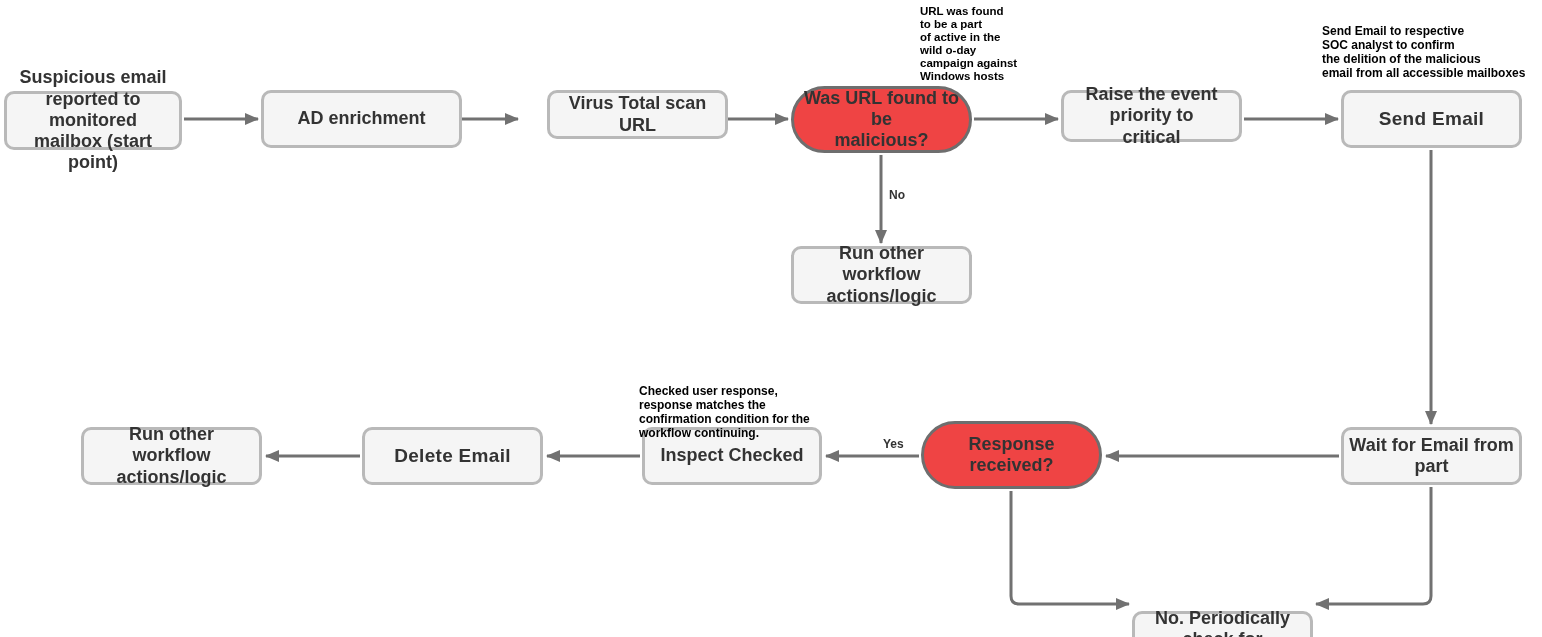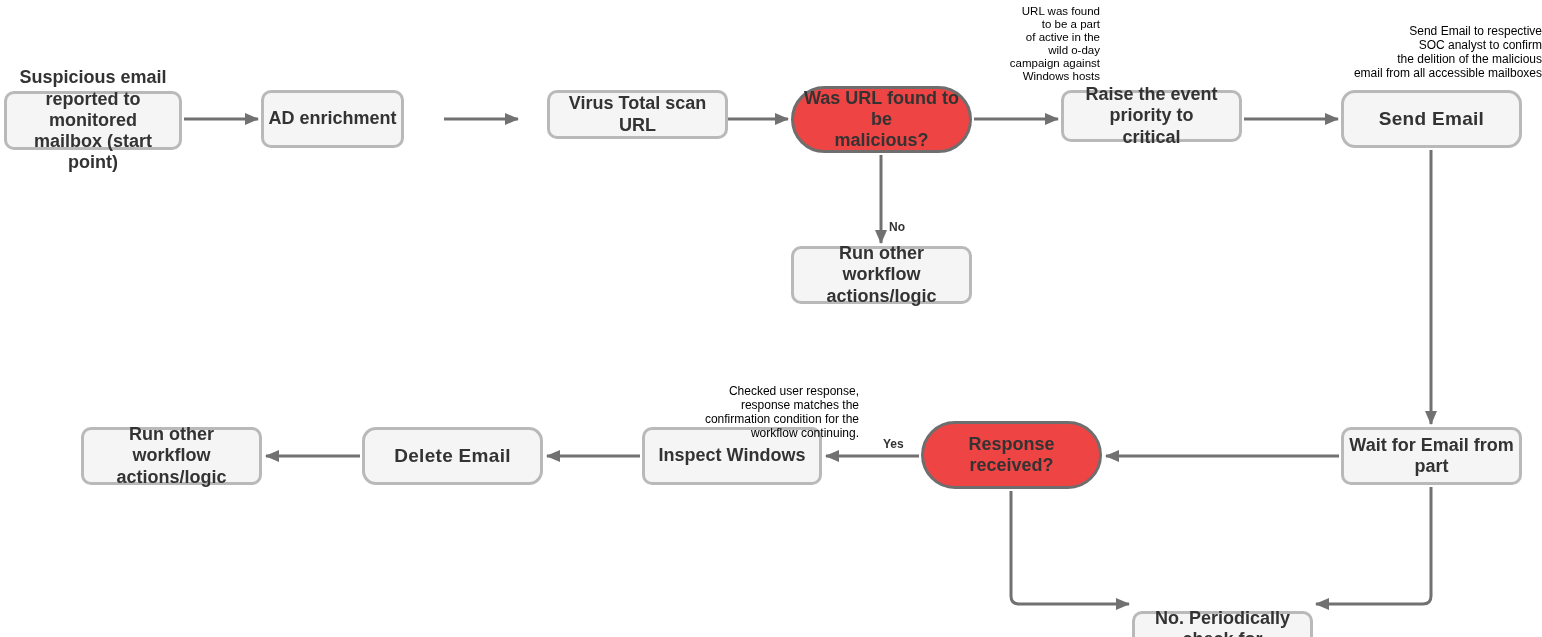--- a/index.html
+++ b/index.html
@@ -34,27 +34,26 @@
     padding: 2px 4px;
   }
   .node.decision {
     background: #ef4444;
     border: 3px solid #6e6e6e;
     border-radius: 40px;
   }
   .node.emphasis {
     font-size: 19px;
     letter-spacing: 0.3px;
-    border-radius: 14px;
   }
   .annotation {
     position: absolute;
-    text-align: right;
+    text-align: left;
     font-size: 12px;
-    font-weight: 400;
+    font-weight: 700;
     line-height: 14px;
     color: #000000;
     white-space: pre-line;
   }
   .edge-label {
     position: absolute;
     font-size: 12px;
     font-weight: 700;
     color: #333333;
     background: #ffffff;
@@ -86,35 +85,35 @@
       <path d="M640,456 L547,456" marker-end="url(#arrow)"></path>
       <path d="M360,456 L266,456" marker-end="url(#arrow)"></path>
       <path d="M1011,491 L1011,596 Q1011,604 1019,604 L1129,604" marker-end="url(#arrow)"></path>
       <path d="M1431,487 L1431,596 Q1431,604 1423,604 L1316,604" marker-end="url(#arrow)"></path>
     </g>
   </svg>
 
   <div class="node" style="left:4px; top:91px; width:178px; height:59px;">Suspicious email
 reported to monitored
 mailbox (start point)</div>
-  <div class="node" style="left:261px; top:90px; width:143px; height:58px;">AD enrichment</div>
+  <div class="node" style="left:261px; top:90px; width:201px; height:58px;">AD enrichment</div>
   <div class="node" style="left:547px; top:90px; width:181px; height:49px;">Virus Total scan URL</div>
   <div class="node decision" style="left:791px; top:86px; width:181px; height:67px;">Was URL found to be
 malicious?</div>
   <div class="node" style="left:1061px; top:90px; width:181px; height:52px;">Raise the event priority to
 critical</div>
   <div class="node emphasis" style="left:1341px; top:90px; width:181px; height:58px;">Send Email</div>
 
   <div class="node" style="left:791px; top:246px; width:181px; height:58px;">Run other workflow
 actions/logic</div>
 
   <div class="node" style="left:81px; top:427px; width:181px; height:58px;">Run other workflow
 actions/logic</div>
   <div class="node emphasis" style="left:362px; top:427px; width:181px; height:58px;">Delete Email</div>
-  <div class="node" style="left:642px; top:427px; width:180px; height:58px;">Inspect Windows</div>
+  <div class="node" style="left:642px; top:427px; width:180px; height:58px;">Inspect Checked</div>
   <div class="node decision" style="left:921px; top:421px; width:181px; height:68px;">Response received?</div>
   <div class="node" style="left:1341px; top:427px; width:181px; height:58px;">Wait for Email from part</div>
 
   <div class="node" style="left:1132px; top:575px; width:181px; height:57px;margin-top:36px;">No. Periodically check for
 reply until timeout</div>
 
   <div class="annotation" style="left:920px; top:5px; width:180px; font-size:11.5px; line-height:13px;">URL was found
 to be a part
 of active in the
 wild o-day
@@ -122,16 +121,16 @@
 Windows hosts</div>
   <div class="annotation" style="left:1322px; top:24px; width:220px;">Send Email to respective
 SOC analyst to confirm
 the delition of the malicious
 email from all accessible mailboxes</div>
   <div class="annotation" style="left:639px; top:384px; width:220px;">Checked user response,
 response matches the
 confirmation condition for the
 workflow continuing.</div>
 
-  <div class="edge-label" style="left:887px; top:188px;margin-top:32px;">No</div>
+  <div class="edge-label" style="left:887px; top:188px;">No</div>
   <div class="edge-label" style="left:881px; top:437px;">Yes</div>
 
 </div>
 
 </body></html>

